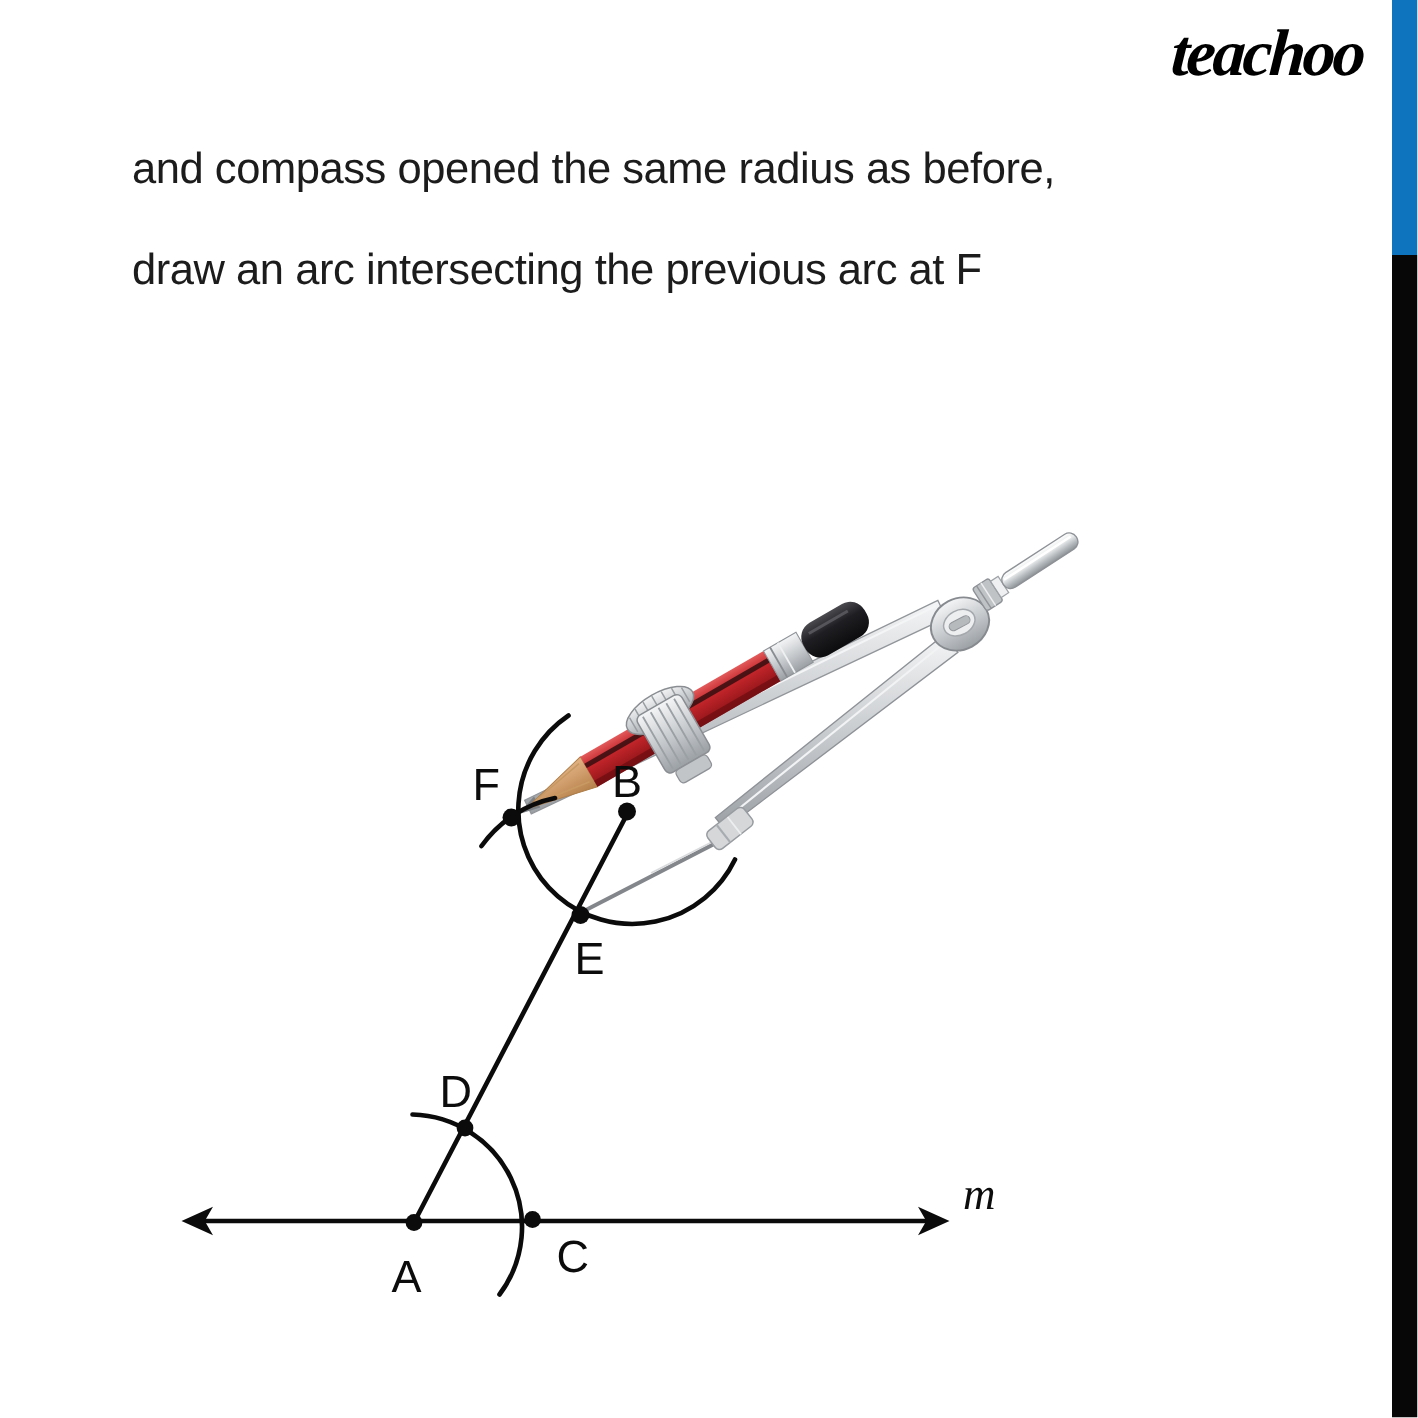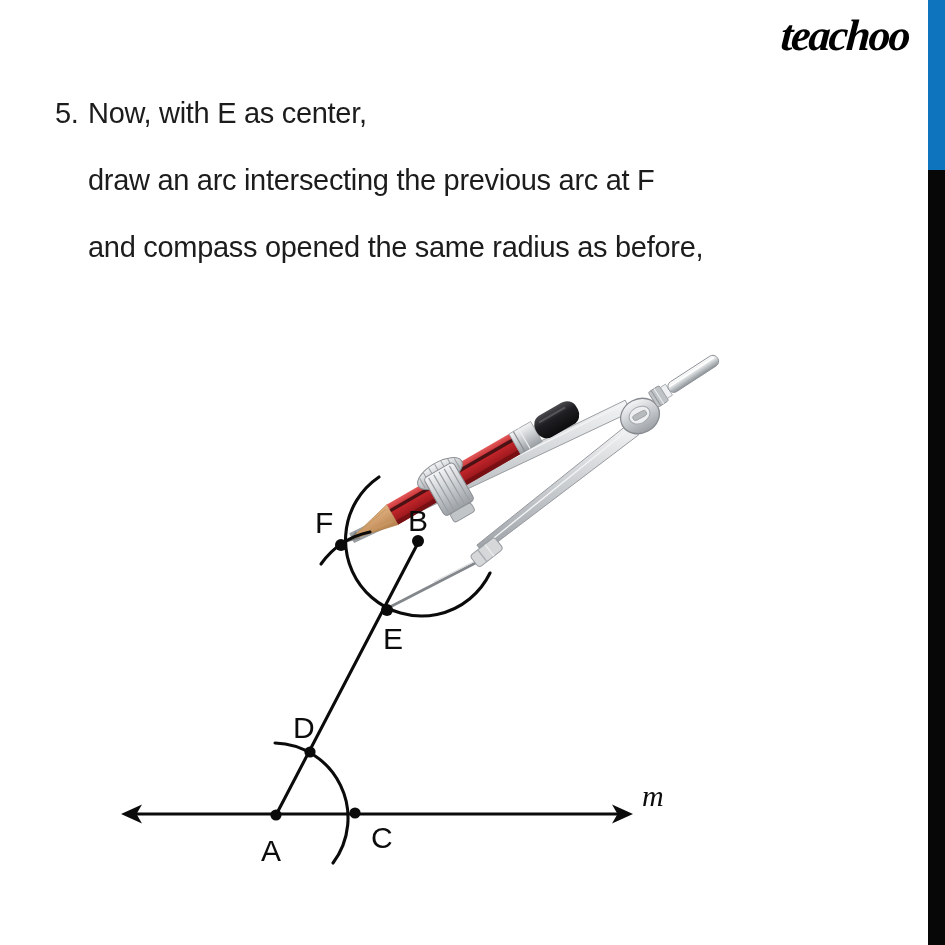--- a/index.html
+++ b/index.html
@@ -35,23 +35,22 @@
 </style>
 </head>
 <body>
 
 <div class="bar blue" style="background: rgb(14, 116, 190);"></div>
 <div class="bar black" style="background: rgb(7, 7, 7);"></div>
 
 <div class="logo">teachoo</div>
 
 <div class="instruction">
-  <div class="line"><span class="num">5.</span><span>Now, with E as center,</span></div>
+  <div class="line indent">and compass opened the same radius as before,</div>
   <div class="line indent">draw an arc intersecting the previous arc at F</div>
-  <div class="line indent">and compass opened the same radius as before,</div>
 </div>
 
 <svg class="diagram-svg" viewBox="0 0 945 945" xmlns="http://www.w3.org/2000/svg">
   <defs>
     <linearGradient id="gSilver" x1="0" y1="0" x2="0" y2="1">
       <stop offset="0" stop-color="#f4f5f6"></stop>
         <stop offset="0.45" stop-color="#cdd0d3"></stop>
         <stop offset="1" stop-color="#9ba0a5"></stop>
     </linearGradient>
     <linearGradient id="gShaft" x1="0" y1="0" x2="0" y2="1">

